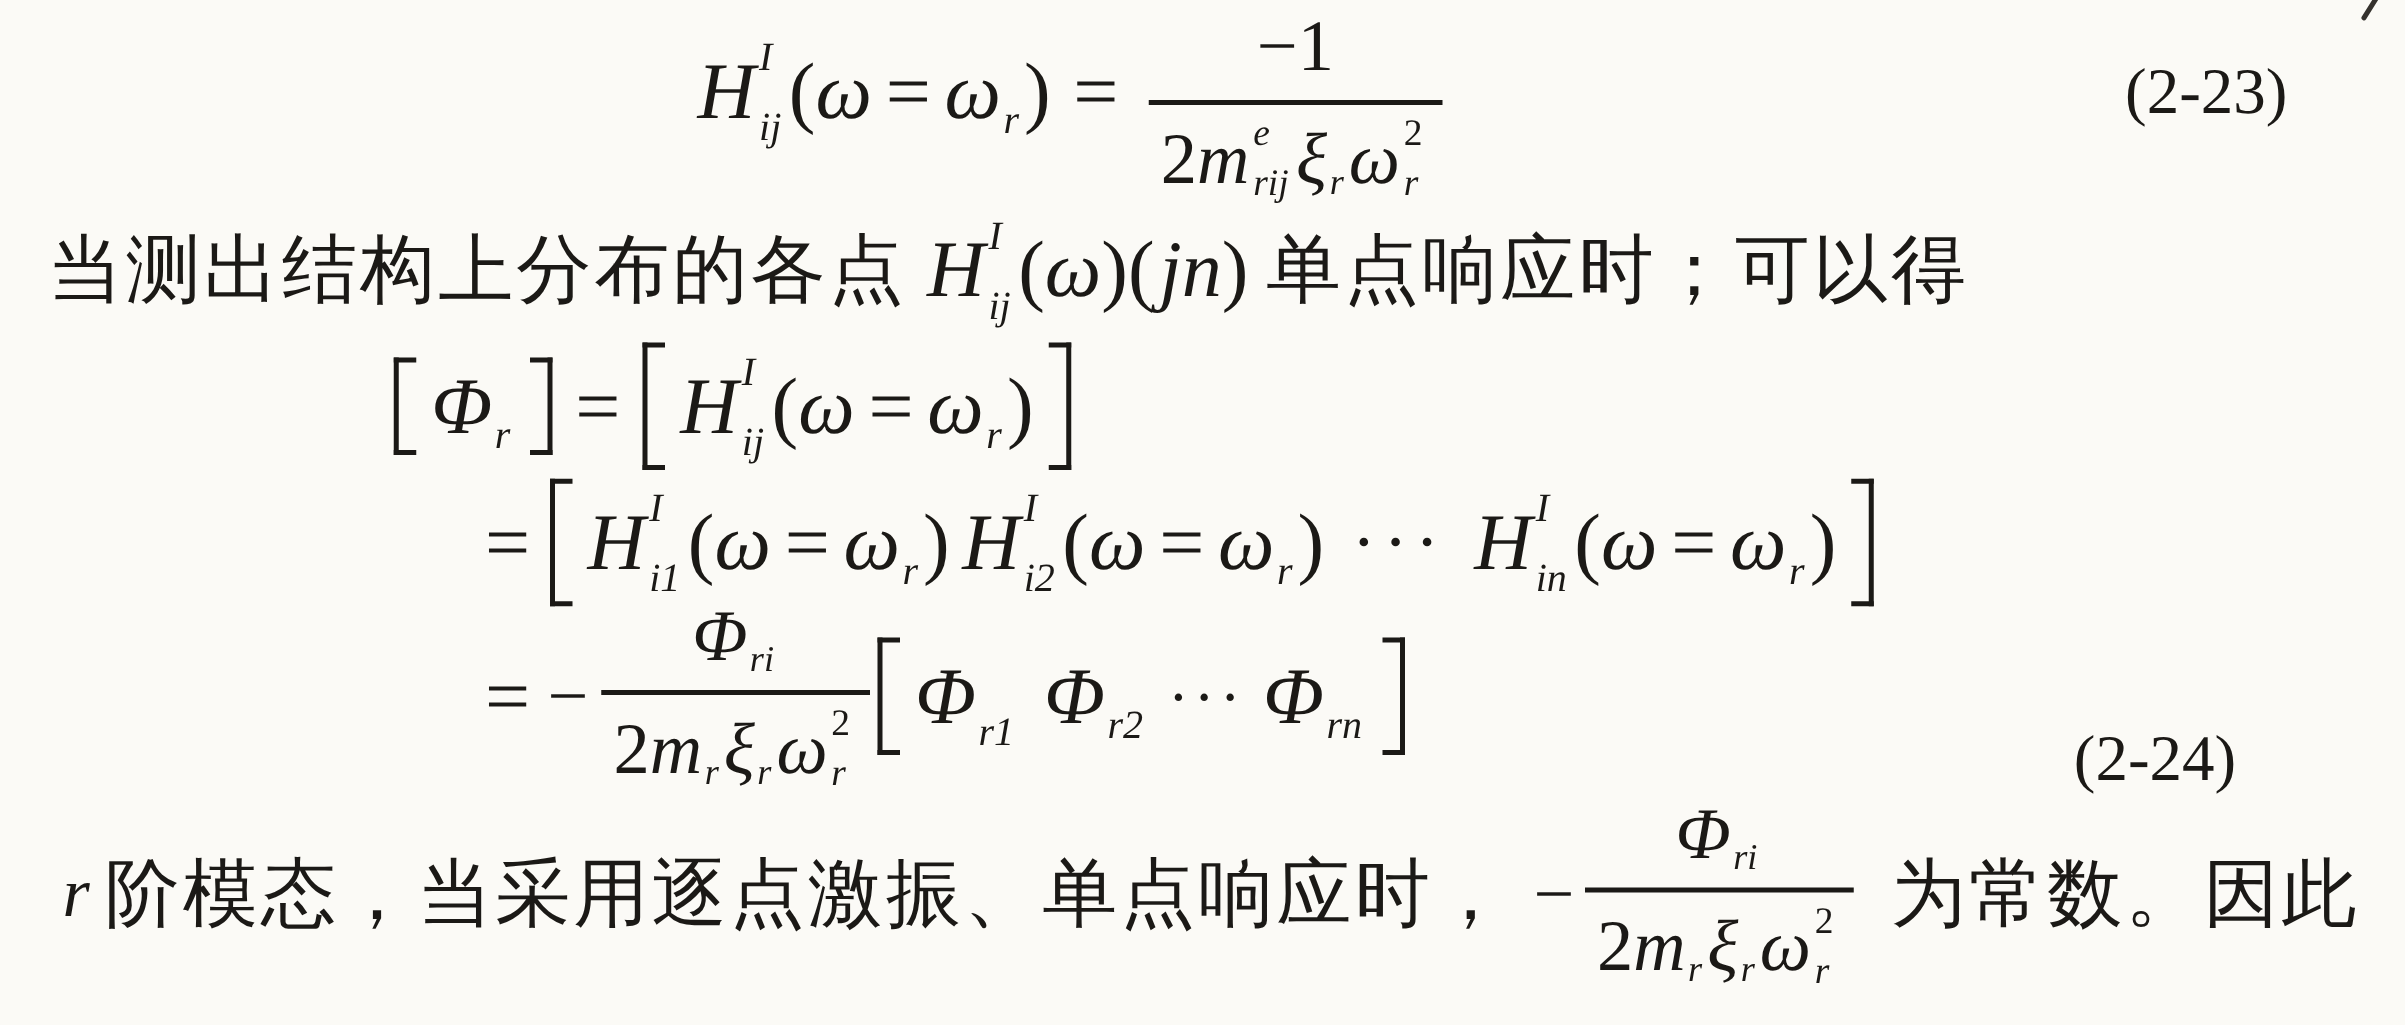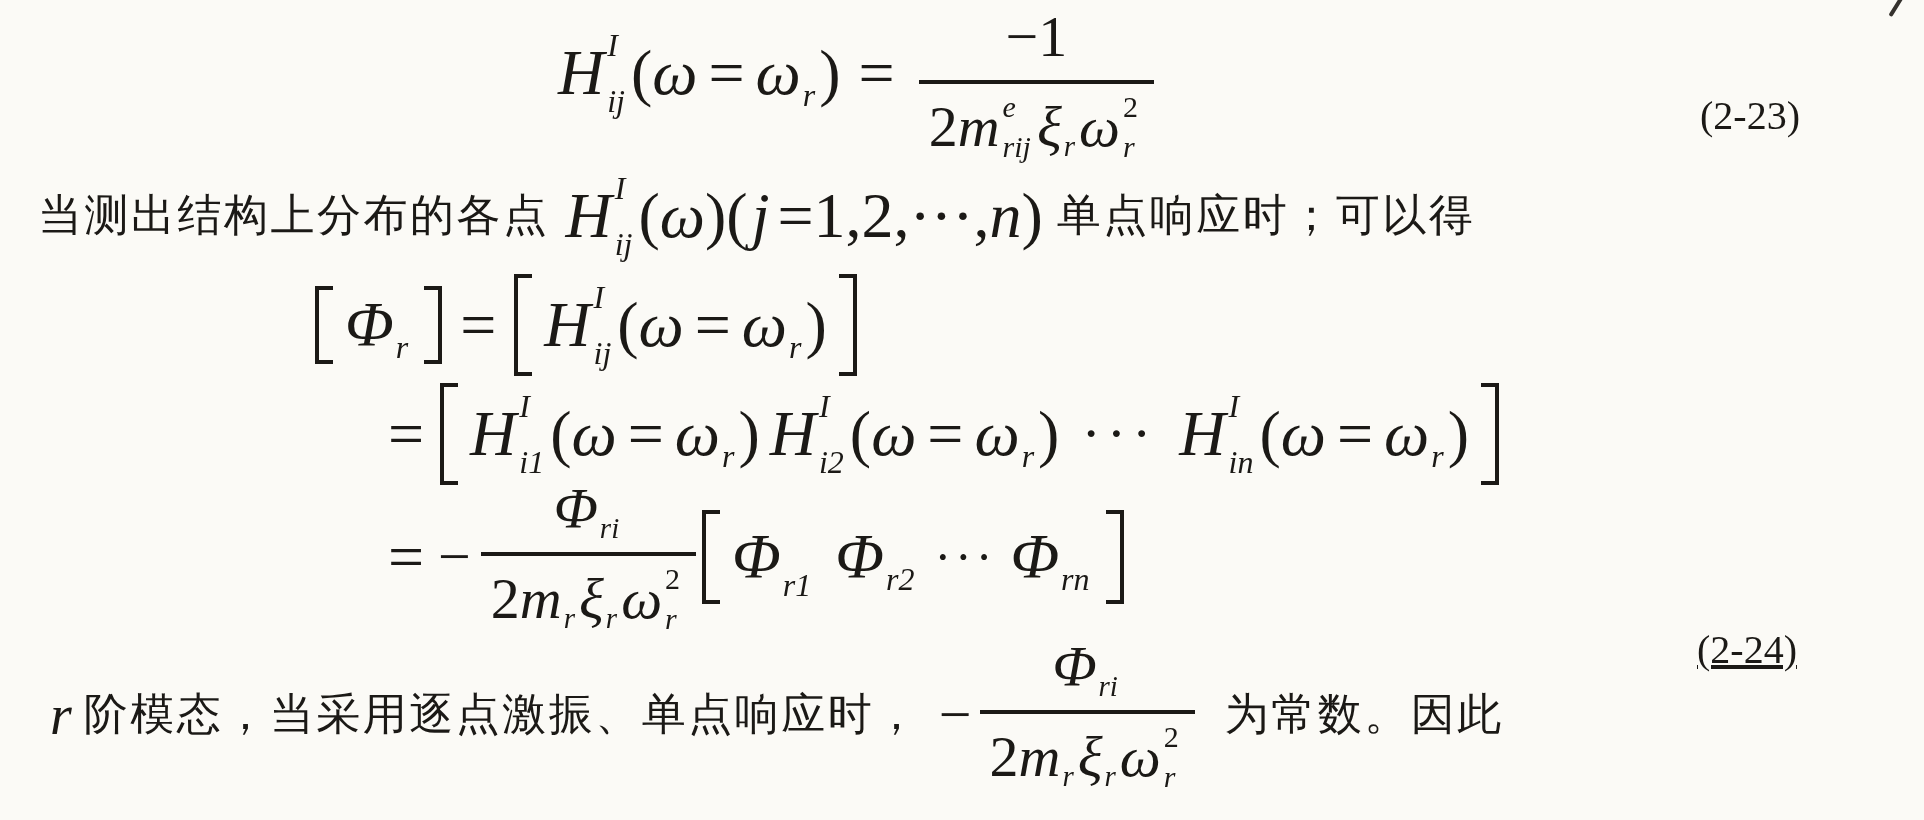--- a/index.html
+++ b/index.html
@@ -35,22 +35,22 @@
   .br-l,.br-r{ align-self:stretch; width:14px; flex:0 0 auto; }
   .br-l{ border-left:4px solid var(--ink); border-top:4px solid var(--ink); border-bottom:4px solid var(--ink); margin-right:12px; }
   .br-r{ border-right:4px solid var(--ink); border-top:4px solid var(--ink); border-bottom:4px solid var(--ink); margin-left:12px; }
   .grp-sm{ display:inline-flex; align-items:center; height:78px; }
   .grp-md{ display:inline-flex; align-items:center; height:94px; }
   .grp-lg{ display:inline-flex; align-items:center; height:102px; }
   .term{ display:inline-flex; align-items:center; margin-right:10px; }
   .cdots{ font-size:58px; letter-spacing:6px; margin:0 22px 0 12px; }
   .cdots-s{ font-size:50px; letter-spacing:4px; margin:0 14px 0 6px; }
   
-  .cjk{ font-size:44px; line-height:1; letter-spacing:2.5px; }
-  .lbl{ font-size:40px; line-height:1;margin-top:48px; }
+  .cjk{ font-size:60px; line-height:1; letter-spacing:2.5px; }
+  .lbl{ font-size:52px; line-height:1; }
   .lift{ transform:translateY(-12px); }
   .artifact{ position:absolute; left:1895px; top:-8px; width:4px; height:26px;
              background:#35322e; transform:rotate(32deg); border-radius:2px; }
 </style>
 </head>
 <body>
 
 <div class="artifact"></div>
 
 <div class="abs mrow m" style="left:558px; top:8px;">
@@ -97,21 +97,20 @@
   <span class="mrow m" style="margin:0 14px 0 16px;">
     <span class="it">H</span>
     <span class="ss">
       <span>I</span>
       <span>ij</span>
     </span>
     <span class="up">(</span>
     <span class="it">ω</span>
     <span class="up">)(</span>
     <span class="it" style="margin-left:4px;">j</span>
-    <span class="up" style="margin-left:8px;">=1,2,···,</span>
     <span class="it">n</span>
     <span class="up">)</span>
   </span>
   <span class="cjk">单点响应时；可以得</span>
 </div>
 
 <div class="abs mrow m" style="left:315px; top:274px;">
   <span class="grp-sm">
     <span class="br-l"></span>
     <span class="it">Φ</span>
@@ -211,21 +210,21 @@
     <span class="sb" style="margin-right:24px;margin-top:12px;">r1</span>
     <span class="it">Φ</span>
     <span class="sb" style="margin-right:14px;">r2</span>
     <span class="cdots-s">···</span>
     <span class="it">Φ</span>
     <span class="sb">rn</span>
     <span class="br-r"></span>
   </span>
 </div>
 
-<div class="abs lbl" style="left:1697px; top:582px;text-decoration:underline;">(2-24)</div>
+<div class="abs lbl" style="left:1659px; top:582px;">(2-24)</div>
 
 <div class="abs mrow" style="left:38px; top:638px;">
   <span class="it m" style="font-size:56px; margin:0 12px;">r</span>
   <span class="cjk">阶模态，当采用逐点激振、单点响应时，</span>
   <span class="mrow m" style="margin:0 10px 0 18px;">
     <span class="up" style="font-size:58px; margin-right:2px;">−</span>
     <span class="frac">
       <span class="num">
         <span class="it">Φ</span>
         <span class="sb sb-f">ri</span>

